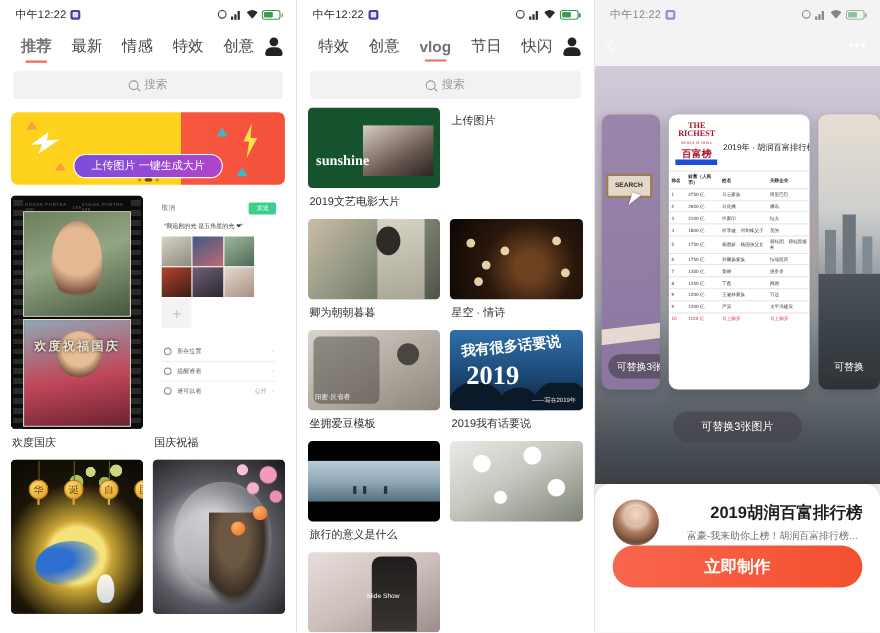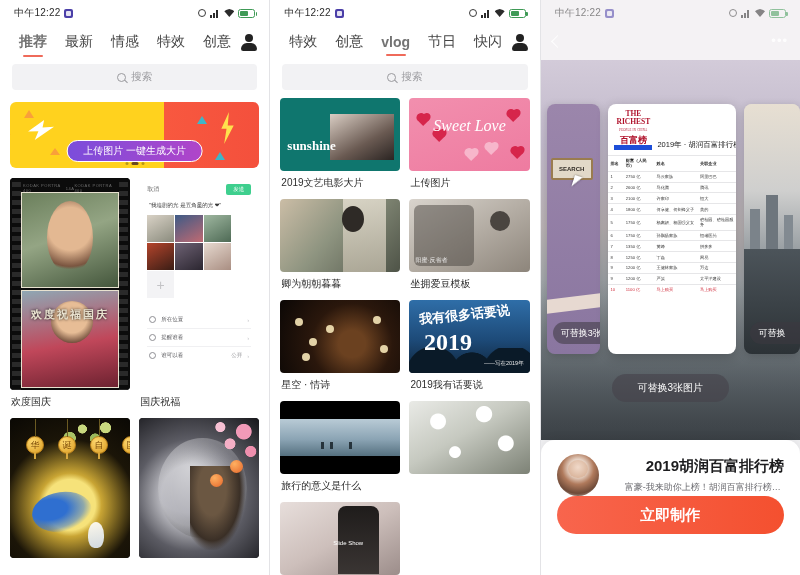--- a/index.html
+++ b/index.html
@@ -162,21 +162,21 @@
      background: radial-gradient(circle at 78% 18%, #f29ab8 0 9%, transparent 10%),
                  radial-gradient(circle at 58% 34%, #f5afc6 0 8%, transparent 9%),
                  radial-gradient(circle at 88% 44%, #ef8fae 0 7%, transparent 8%),
                  radial-gradient(circle at 44% 12%, #f7c0d3 0 6%, transparent 7%);}
   .fest-blossom .persimmon { position:absolute; right:14%; top:30%; width:13px;height:13px;border-radius:50%;
      background:radial-gradient(circle at 35% 30%, #ffb061, #e4662a);}
   .fest-blossom .persimmon.b{ right:30%; top:40%; }
 
   
   .t16 { height:73px; }
-  .th-sunshine { background:#0f766e; position:relative; }
+  .th-sunshine { background:#14532d; position:relative; }
   .th-sunshine .word { position:absolute; left:7px; bottom:17px; color:#fff; font-size:13px; font-weight:bold; font-family:"Liberation Serif", serif;}
   .th-sunshine .inset { position:absolute; right:6px; top:16px; width:64px; height:46px;
      background:linear-gradient(150deg,#d9cdc3,#6a5a52 60%,#2a2422); }
   .th-sweet { background:linear-gradient(160deg,#f28fae,#ee7ba0); position:relative; overflow:hidden;}
   .th-sweet .word { position:absolute; left:50%; top:26%; transform:translateX(-50%);
      color:#fff; font-size:16px; font-family:"Liberation Serif", serif; font-style:italic; white-space:nowrap;}
   .th-sweet .hrt { position:absolute; width:9px;height:8px; background:#d6254b; transform:rotate(-45deg);}
   .th-sweet .hrt::before,.th-sweet .hrt::after{content:"";position:absolute;width:9px;height:8px;background:#d6254b;border-radius:50%;}
   .th-sweet .hrt::before{top:-4px;left:0;} .th-sweet .hrt::after{top:0;left:4px;}
   .th-sweet .hrt.pale{ background:#f7b6cb; } .th-sweet .hrt.pale::before,.th-sweet .hrt.pale::after{background:#f7b6cb;}
@@ -249,21 +249,21 @@
   .card-side.right .road { position:absolute; left:0; right:0; bottom:0; height:42%;
      background: linear-gradient(#4c545a, #2c3236); }
   .card-side.right .sky { position:absolute; left:0; right:0; top:0; height:58%;
      background: linear-gradient(#e7dfd2, #cfcfce 60%, #9aa0a4);}
   .card-side.right .bldg { position:absolute; bottom:42%; left:6px; width:10px; height:40px; background:#7b838a;}
   .card-side.right .bldg.b2 { left:22px; height:54px; width:12px; background:#6e767d;}
   .card-side.right .bldg.b3 { left:40px; height:34px; width:9px; background:#828a91;}
 
   .card-main { width:128px; height:250px; border-radius:8px; background:#fff; overflow:hidden;
      position:relative; box-shadow:0 3px 12px rgba(0,0,0,.22); flex:0 0 auto;}
-  .rl-head { padding:6px 6px 2px 6px; display:flex; align-items:flex-end; gap:5px;}
+  .rl-head { padding:6px 6px 2px 6px; display:flex; align-items:center; gap:5px;}
   .rl-logo { width:38px; flex:0 0 auto; text-align:center; }
   .rl-logo .en { font-size:7.5px; font-weight:bold; color:#b0122b; font-family:"Liberation Serif", serif; line-height:8px;}
   .rl-logo .en small { display:block; font-size:3px; color:#b0122b; letter-spacing:.2px; font-weight:normal;}
   .rl-logo .cn { font-size:9px; font-weight:bold; color:#b0122b; border-bottom:5px solid #1d4ed8; line-height:10px; margin-top:1px;}
   .rl-title { font-size:7.5px; color:#222; padding-top:7px; white-space:nowrap;}
   .rl-table { width:100%; border-collapse:collapse; margin-top:3px; table-layout:fixed;}
   .rl-table th, .rl-table td { font-size:4.2px; color:#3a3a3a; text-align:left;
      padding:2.4px 2px; border-top:.5px solid #e6e6e8; line-height:5px; overflow:hidden;}
   .rl-table th { color:#222; font-weight:bold; }
   .rl-table col.c1{width:12%;} .rl-table col.c2{width:24%;} .rl-table col.c3{width:34%;} .rl-table col.c4{width:30%;}
@@ -485,59 +485,50 @@
     <div class="grid">
       <div class="cell">
         <div class="thumb t16 th-sunshine">
           <div class="inset"></div>
           <div class="word">sunshine</div>
         </div>
         <div class="cap">2019文艺电影大片</div>
       </div>
 
       <div class="cell">
-        <div class="thumb t16 th-sweet">
-          <div class="hrt" style="left:10px;top:18px;"></div>
-          <div class="hrt" style="left:26px;top:34px;"></div>
-          <div class="hrt" style="right:12px;top:14px;"></div>
-          <div class="hrt" style="right:8px;bottom:14px;"></div>
-          <div class="hrt pale" style="left:48%;bottom:12px;"></div>
-          <div class="hrt pale" style="right:28%;bottom:18px;"></div>
-          <div class="word">Sweet Love</div>
-        </div>
         <div class="cap">上传图片</div>
       </div>
 
       <div class="cell">
         <div class="thumb t16 th-hanfu">
           <div class="veil"></div>
           <div class="head"></div>
         </div>
         <div class="cap">卿为朝朝暮暮</div>
-      </div>
-
-      <div class="cell">
-        <div class="thumb t16 th-bath">
-          <div class="tub"></div>
-          <div class="ring"></div>
-          <div class="tag">阳蜜·反省者</div>
-        </div>
-        <div class="cap">坐拥爱豆模板</div>
       </div>
 
       <div class="cell">
         <div class="thumb t16 th-night">
           <div class="bok" style="left:12%;top:24%;"></div>
           <div class="bok" style="left:24%;top:52%;"></div>
           <div class="bok" style="left:38%;top:34%;"></div>
           <div class="bok" style="left:18%;top:72%;"></div>
           <div class="bok" style="right:16%;top:22%;"></div>
           <div class="bok" style="right:10%;top:62%;"></div>
         </div>
         <div class="cap">星空 · 情诗</div>
+      </div>
+
+      <div class="cell">
+        <div class="thumb t16 th-bath">
+          <div class="tub"></div>
+          <div class="ring"></div>
+          <div class="tag">阳蜜·反省者</div>
+        </div>
+        <div class="cap">坐拥爱豆模板</div>
       </div>
 
       <div class="cell">
         <div class="thumb t16 th-2019">
           <div class="trees"></div>
           <div class="cn">我有很多话要说</div>
           <div class="yr">2019</div>
           <div class="sig">——写在2019年</div>
         </div>
         <div class="cap">2019我有话要说</div>

